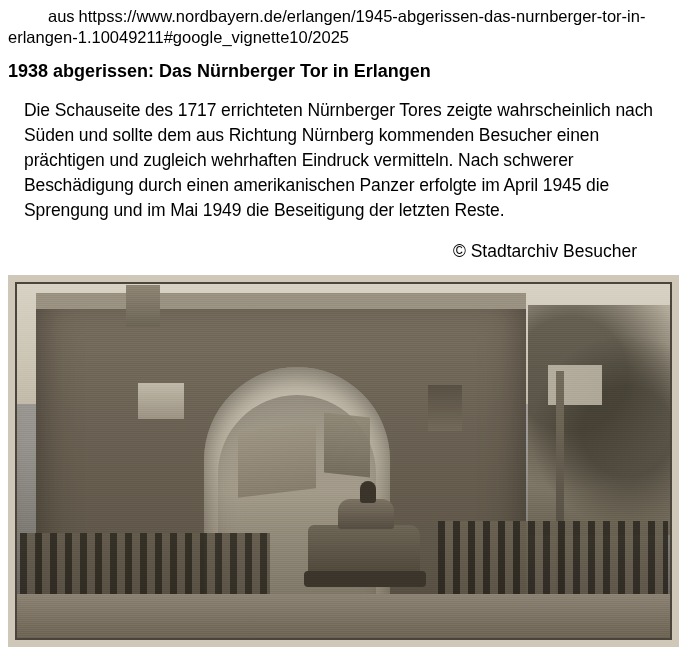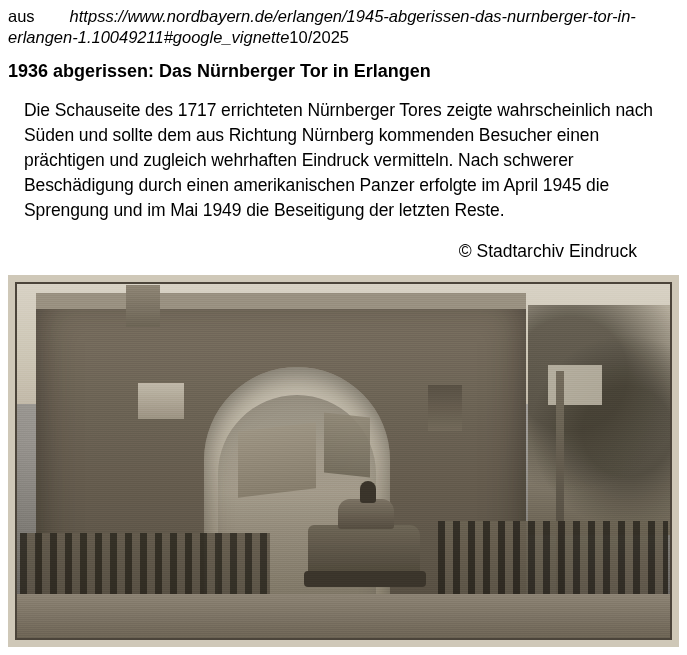--- a/index.html
+++ b/index.html
@@ -25,25 +25,25 @@
   
   .source-line {
     display: block;
     font-size: 16.5px;
     line-height: 21px;
     margin: 0 0 2px 0;
     white-space: normal;
   }
   .source-prefix {
     font-style: normal;
+    margin-left: 40px;
   }
   .source-url {
-    font-style: italic;
     font-weight: 500;
-    margin-left: 35px;
+    margin-left: 4px;
   }
   .source-date {
     font-style: normal;
     margin-left: 0;
   }
 
   
   .headline {
     font-size: 18px;
     font-weight: bold;
@@ -299,25 +299,25 @@
 </style>
 </head>
 <body>
 
 <div class="page">
 
   <div class="source-line">
     <span class="source-prefix">aus</span><span class="source-url">httpss://www.nordbayern.de/erlangen/1945-abgerissen-das-nurnberger-tor-in-erlangen-1.10049211#google_vignette</span><span class="source-date">10/2025</span>
   </div>
 
-  <h1 class="headline">1936 abgerissen: Das Nürnberger Tor in Erlangen</h1>
+  <h1 class="headline">1938 abgerissen: Das Nürnberger Tor in Erlangen</h1>
 
   <p class="bodytext">Die Schauseite des 1717 errichteten Nürnberger Tores zeigte wahrscheinlich nach Süden und sollte dem aus Richtung Nürnberg kommenden Besucher einen prächtigen und zugleich wehrhaften Eindruck vermitteln. Nach schwerer Beschädigung durch einen amerikanischen Panzer erfolgte im April 1945 die Sprengung und im Mai 1949 die Beseitigung der letzten Reste.</p>
 
-  <p class="credit">© Stadtarchiv Eindruck</p>
+  <p class="credit">© Stadtarchiv Besucher</p>
 
   <div class="photo-wrap">
     <div class="photo"></div>
     <div class="sky"></div>
     <div class="trees"></div>
     <div class="window-pane"></div>
     <div class="gate"></div>
     <div class="gate-top"></div>
     <div class="tower"></div>
     <div class="wall-emblem"></div>

